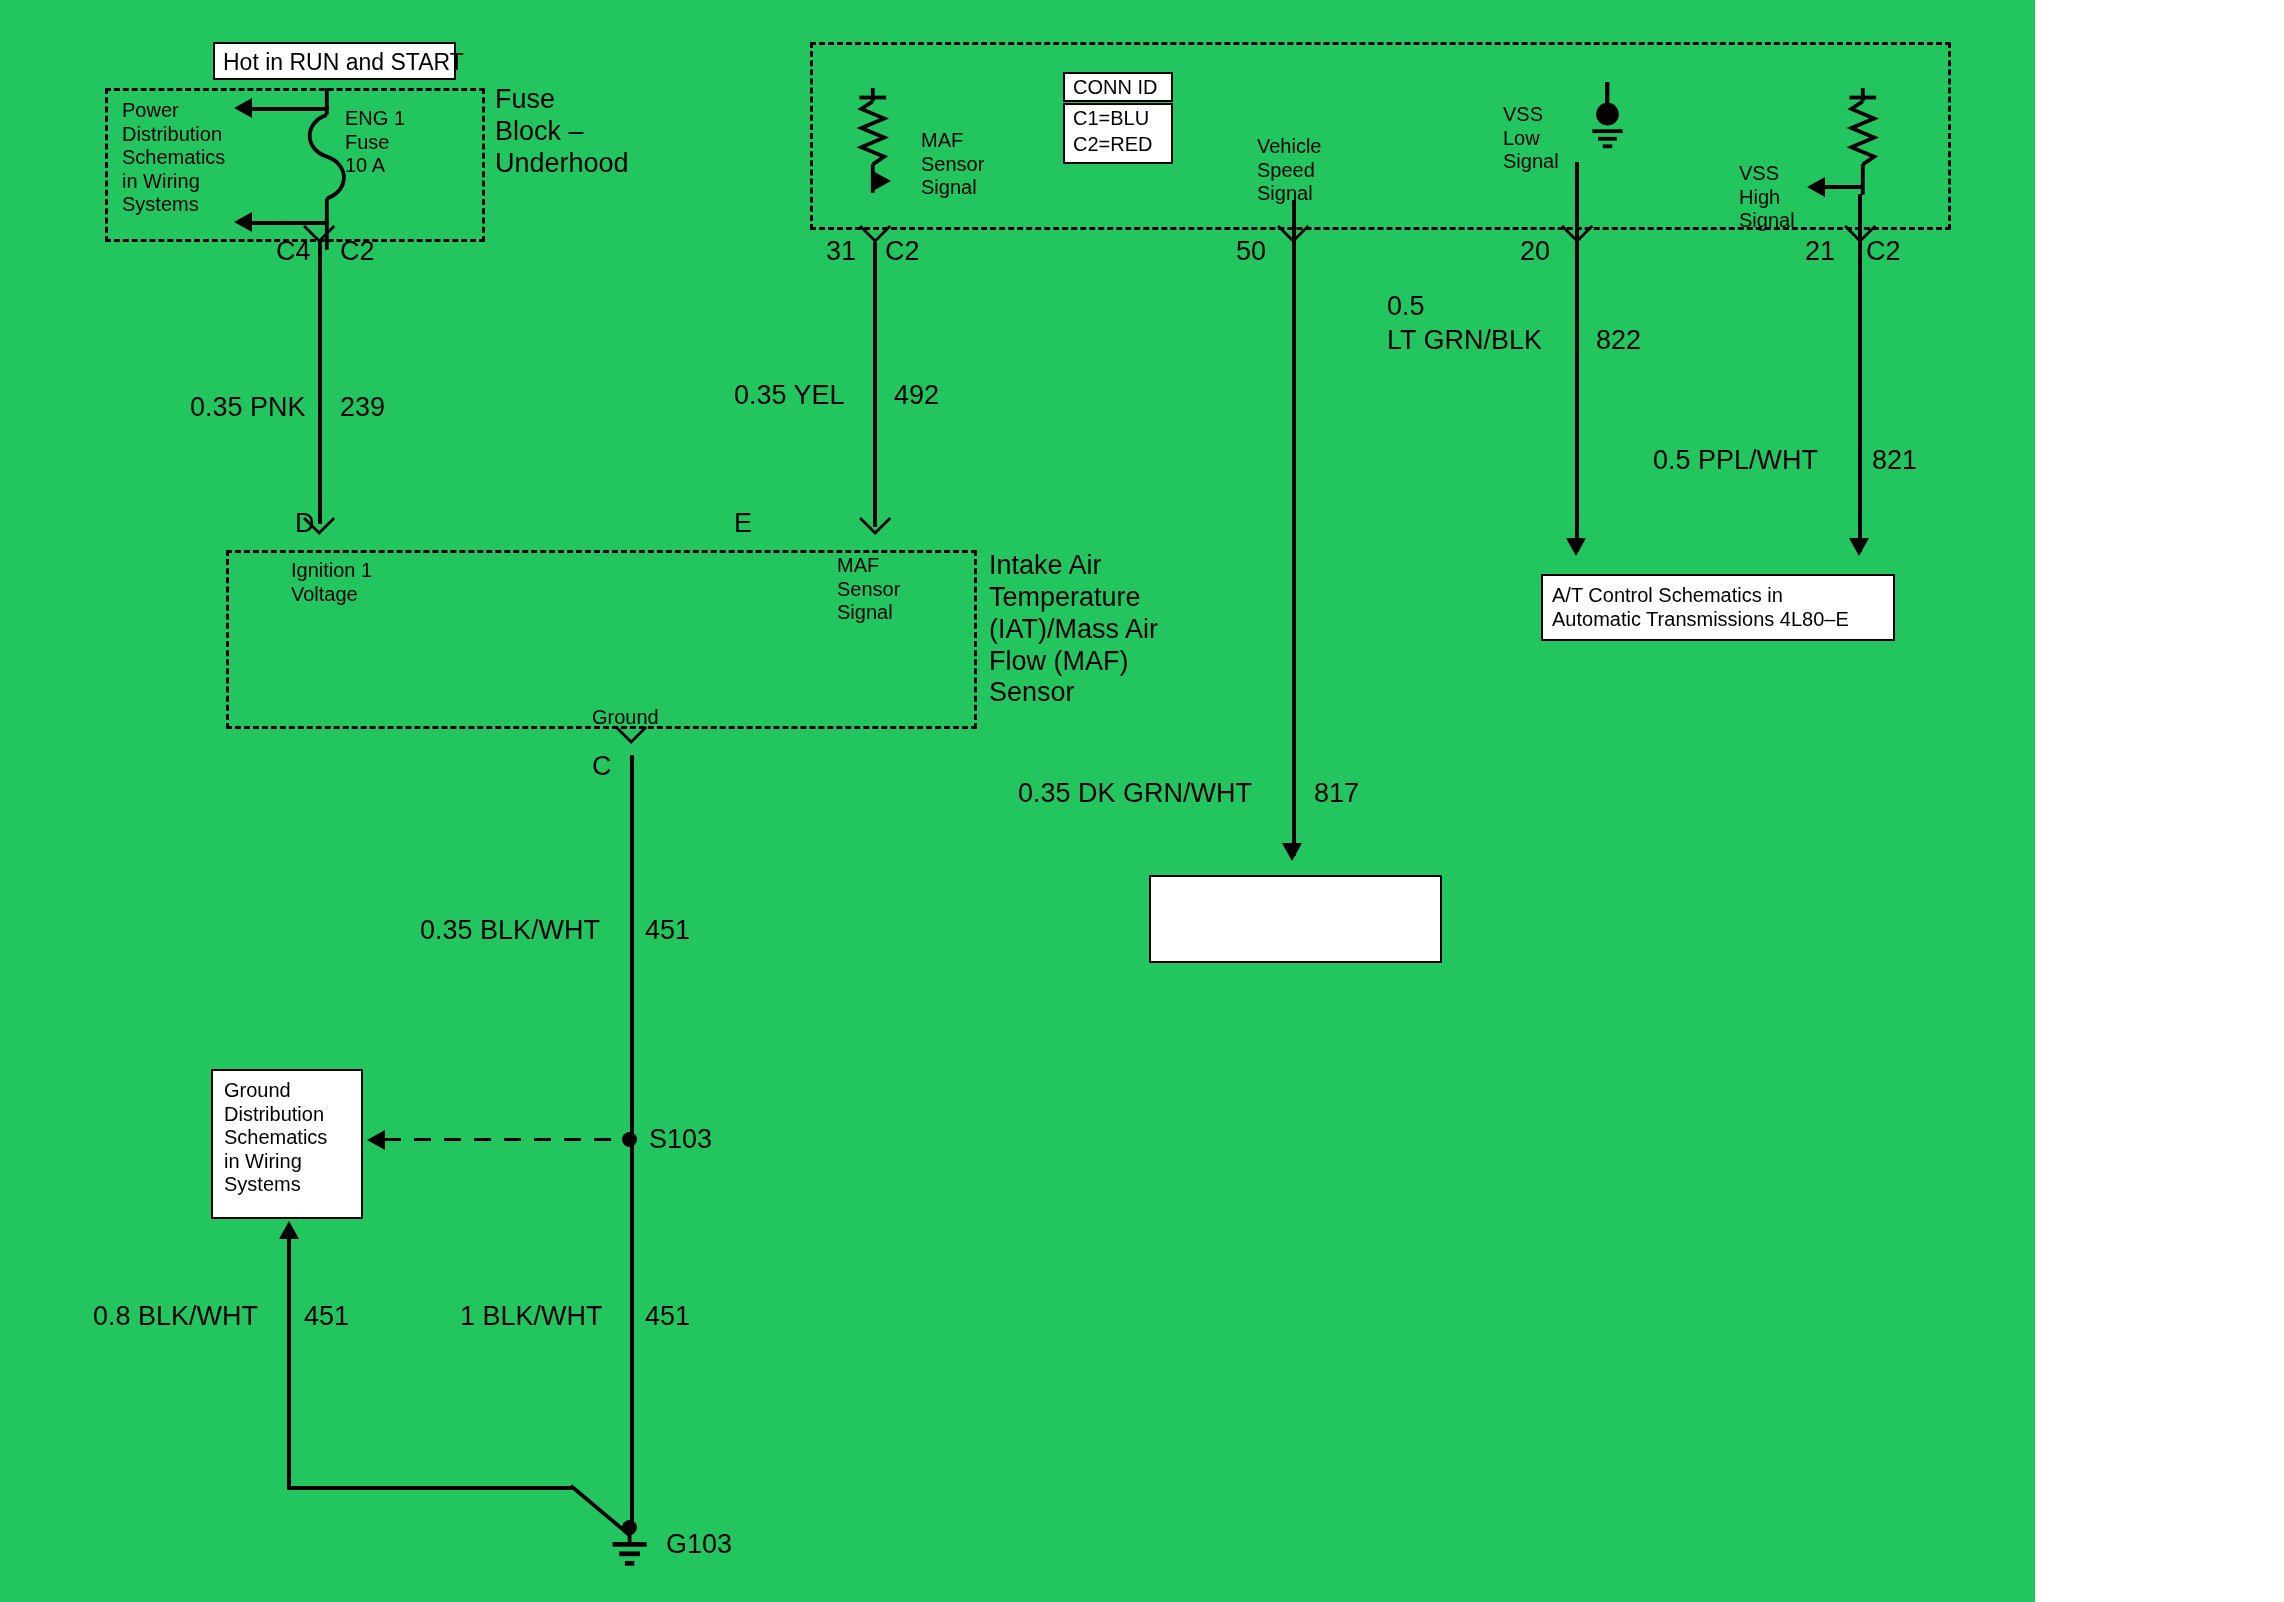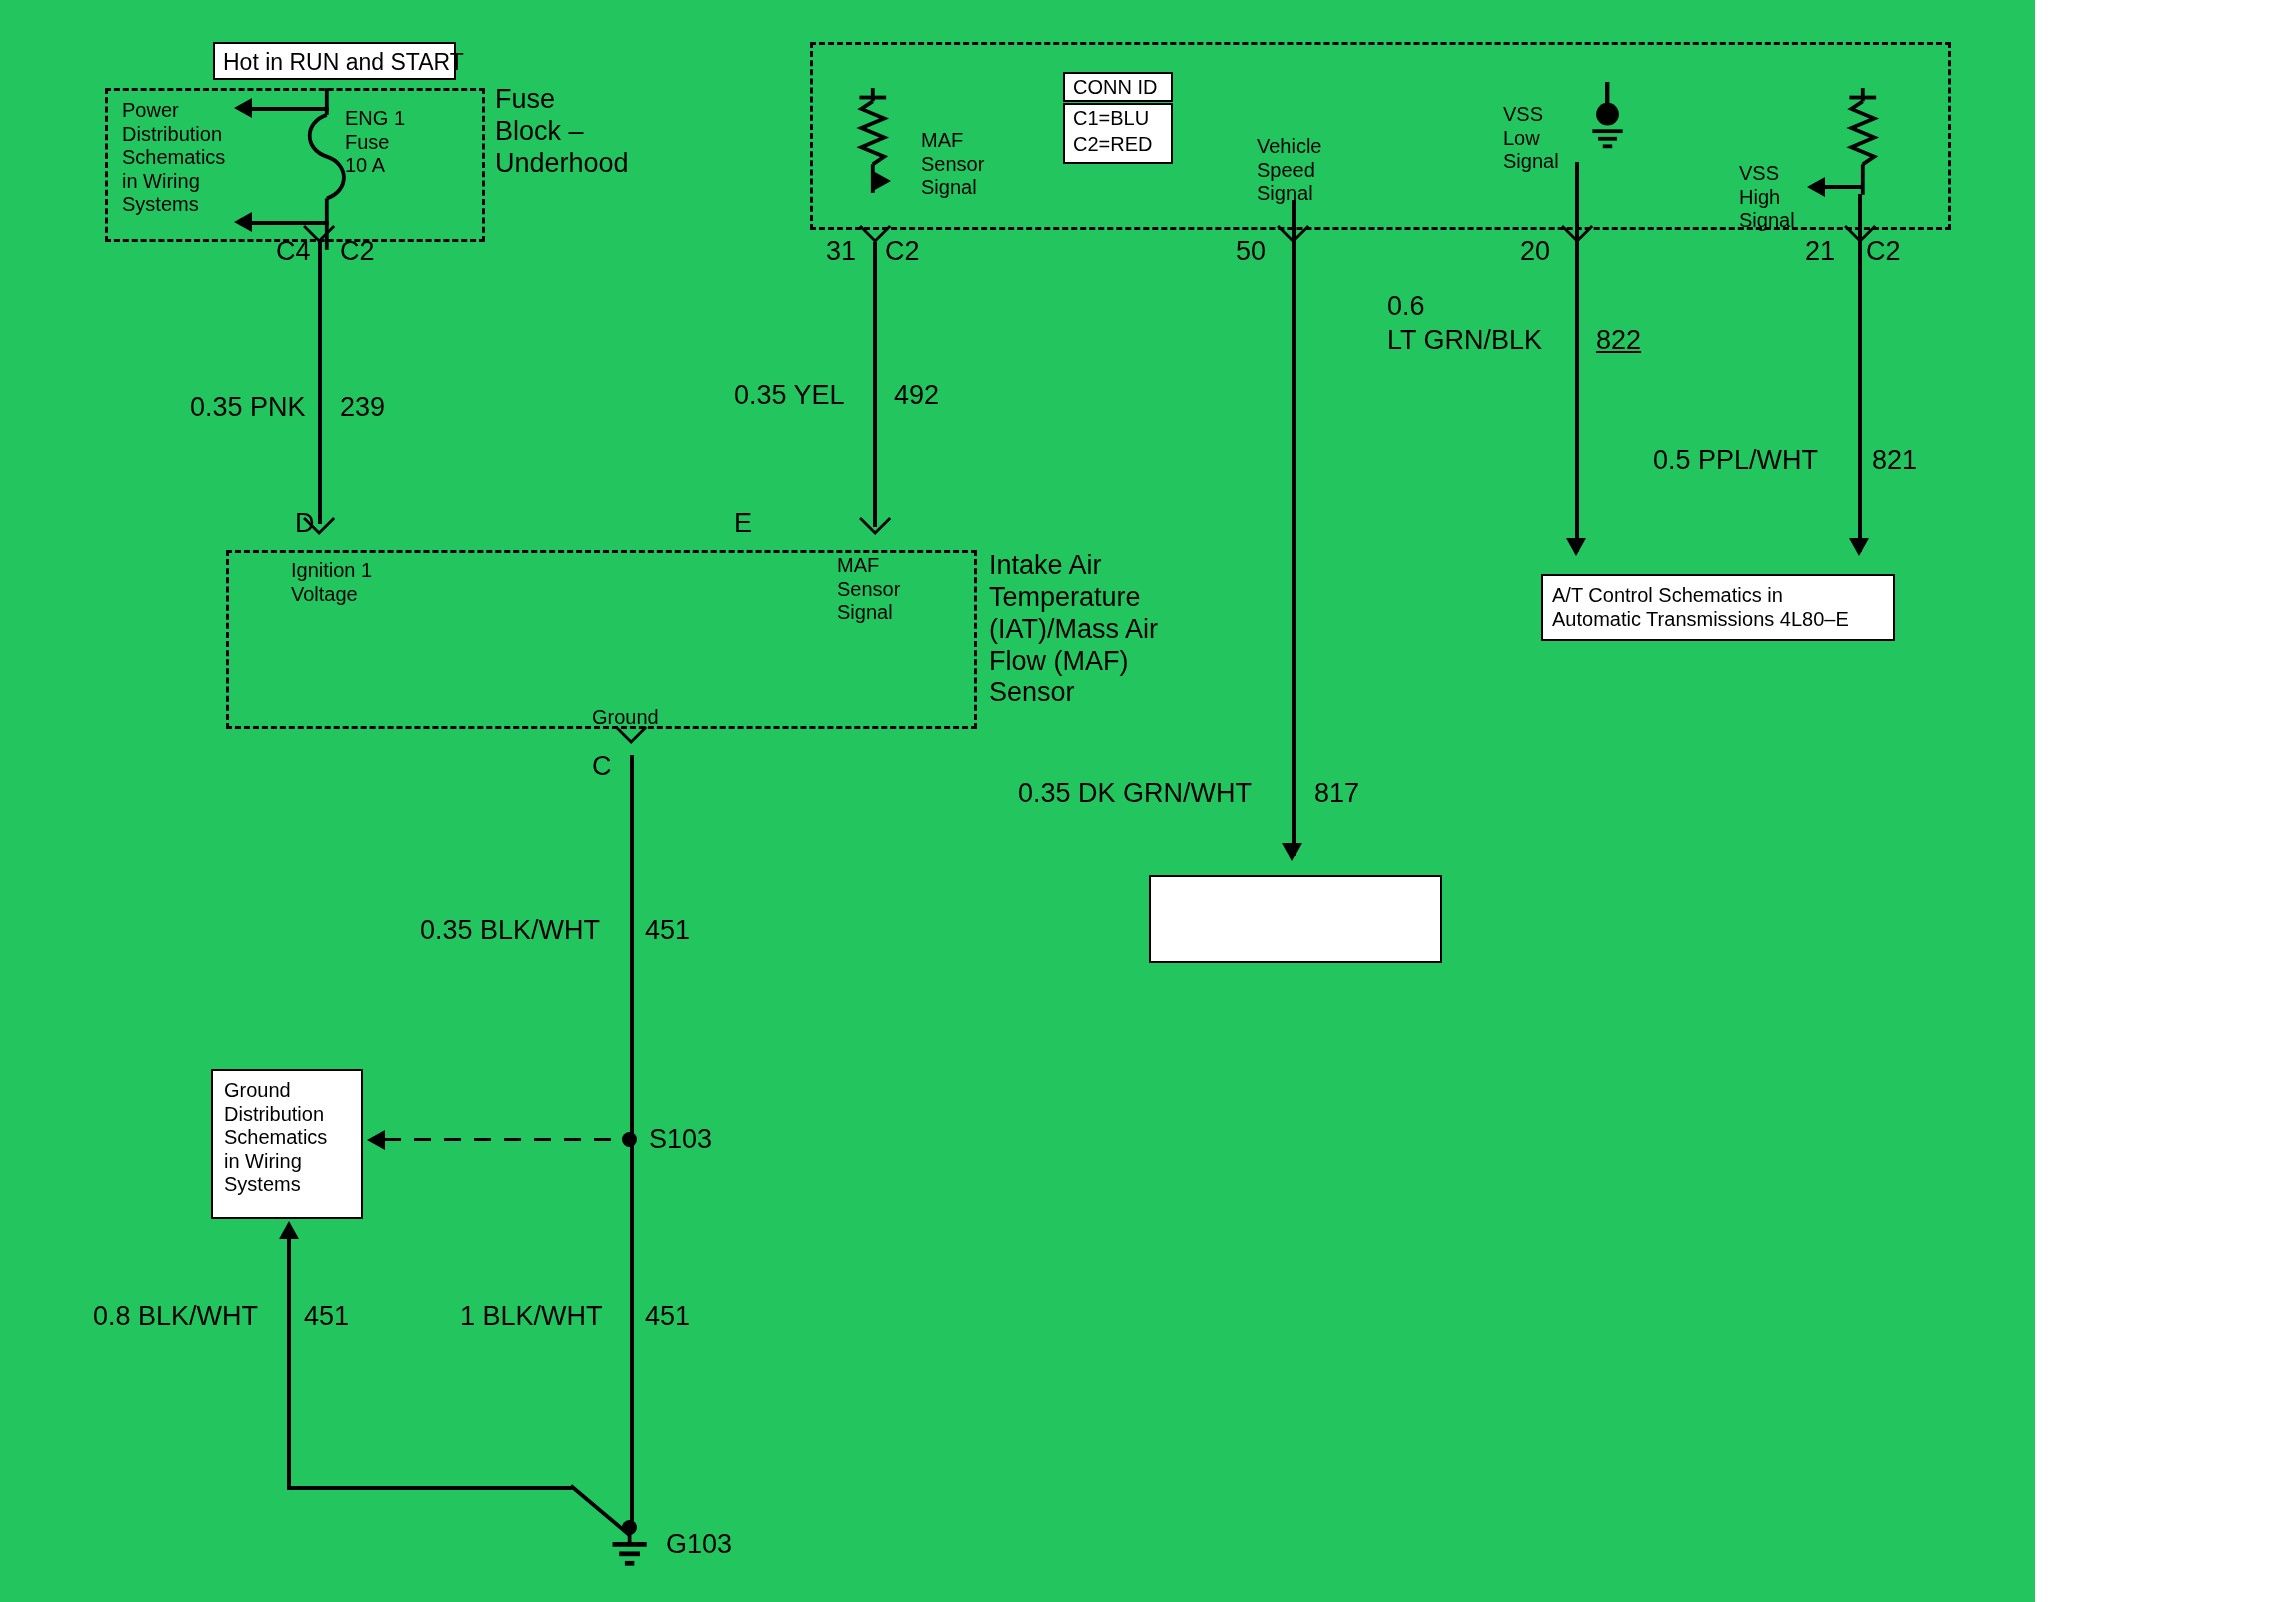--- a/index.html
+++ b/index.html
@@ -190,23 +190,23 @@
     <line x1="25" y1="68" x2="35" y2="68" stroke="#000" stroke-width="4"></line>
   </svg>
   <div class="wire vwire" style="left:1605px; top:82px; height:38px;"></div>
 
   <div class="txt" style="left:1520px; top:236px; font-size:27px;">20</div>
   <svg class="abs" style="left:1560px; top:224px;" width="38" height="32" viewBox="0 0 40 34">
     <path d="M2 2 L18 18 L34 2" fill="none" stroke="#000" stroke-width="3"></path>
   </svg>
   <div class="wire vwire" style="left:1575px; top:162px; height:390px;"></div>
   <div class="arrow-d" style="left:1566px; top:538px;"></div>
-  <div class="txt" style="left:1387px; top:291px; font-size:27px;">0.6</div>
+  <div class="txt" style="left:1387px; top:291px; font-size:27px;">0.5</div>
   <div class="txt" style="left:1387px; top:325px; font-size:27px;">LT GRN/BLK</div>
-  <div class="txt" style="left:1596px; top:325px; font-size:27px;text-decoration:underline;">822</div>
+  <div class="txt" style="left:1596px; top:325px; font-size:27px;">822</div>
 
   <svg class="abs" style="left:1836px; top:88px;" width="86" height="124" viewBox="0 0 90 130">
     <line x1="28" y1="0" x2="28" y2="14" stroke="#000" stroke-width="4"></line>
     <line x1="14" y1="10" x2="42" y2="10" stroke="#000" stroke-width="4"></line>
     <path d="M28 14 L16 22 L40 32 L16 42 L40 52 L16 62 L40 72 L28 80" fill="none" stroke="#000" stroke-width="4"></path>
     <line x1="28" y1="80" x2="28" y2="112" stroke="#000" stroke-width="4"></line>
   </svg>
   <div class="arrow-l" style="left:1807px; top:177px;"></div>
   <div class="wire hwire" style="left:1822px; top:185px; width:42px;"></div>
   <div class="txt" style="left:1739px; top:162px; font-size:20px;">VSS

